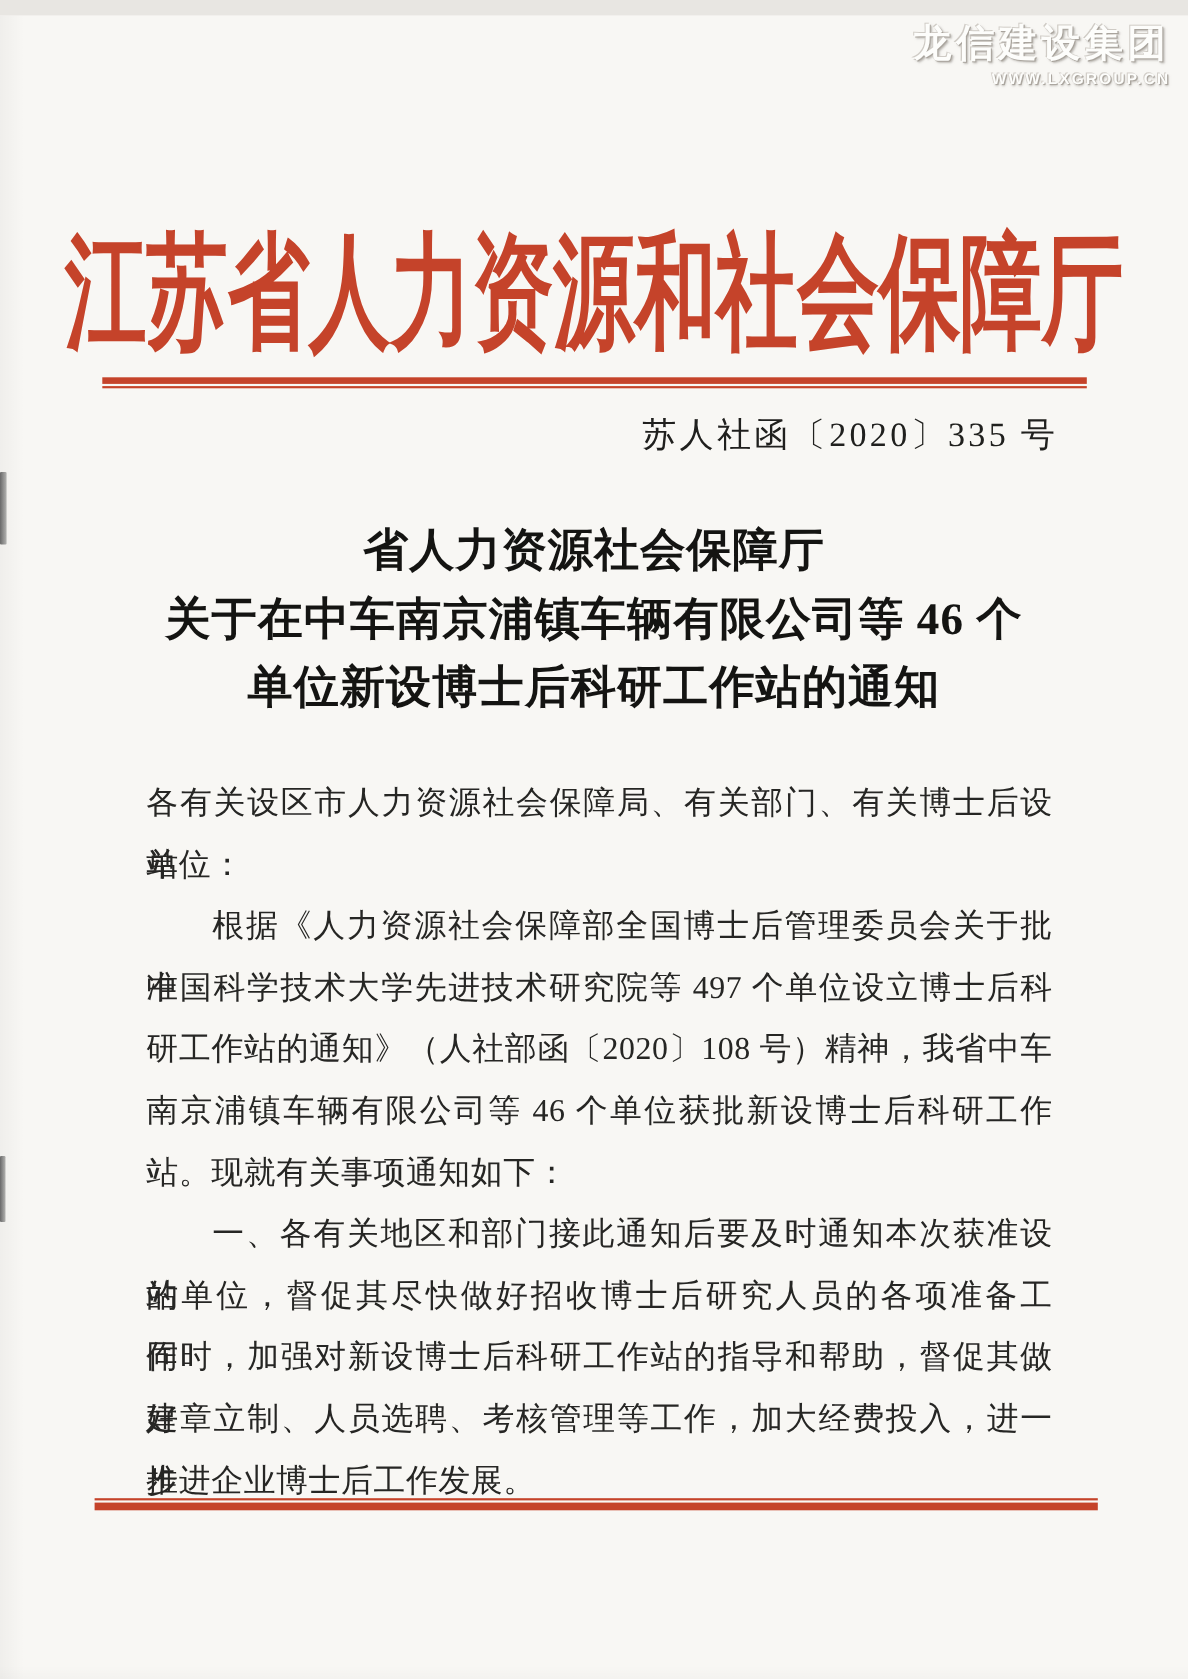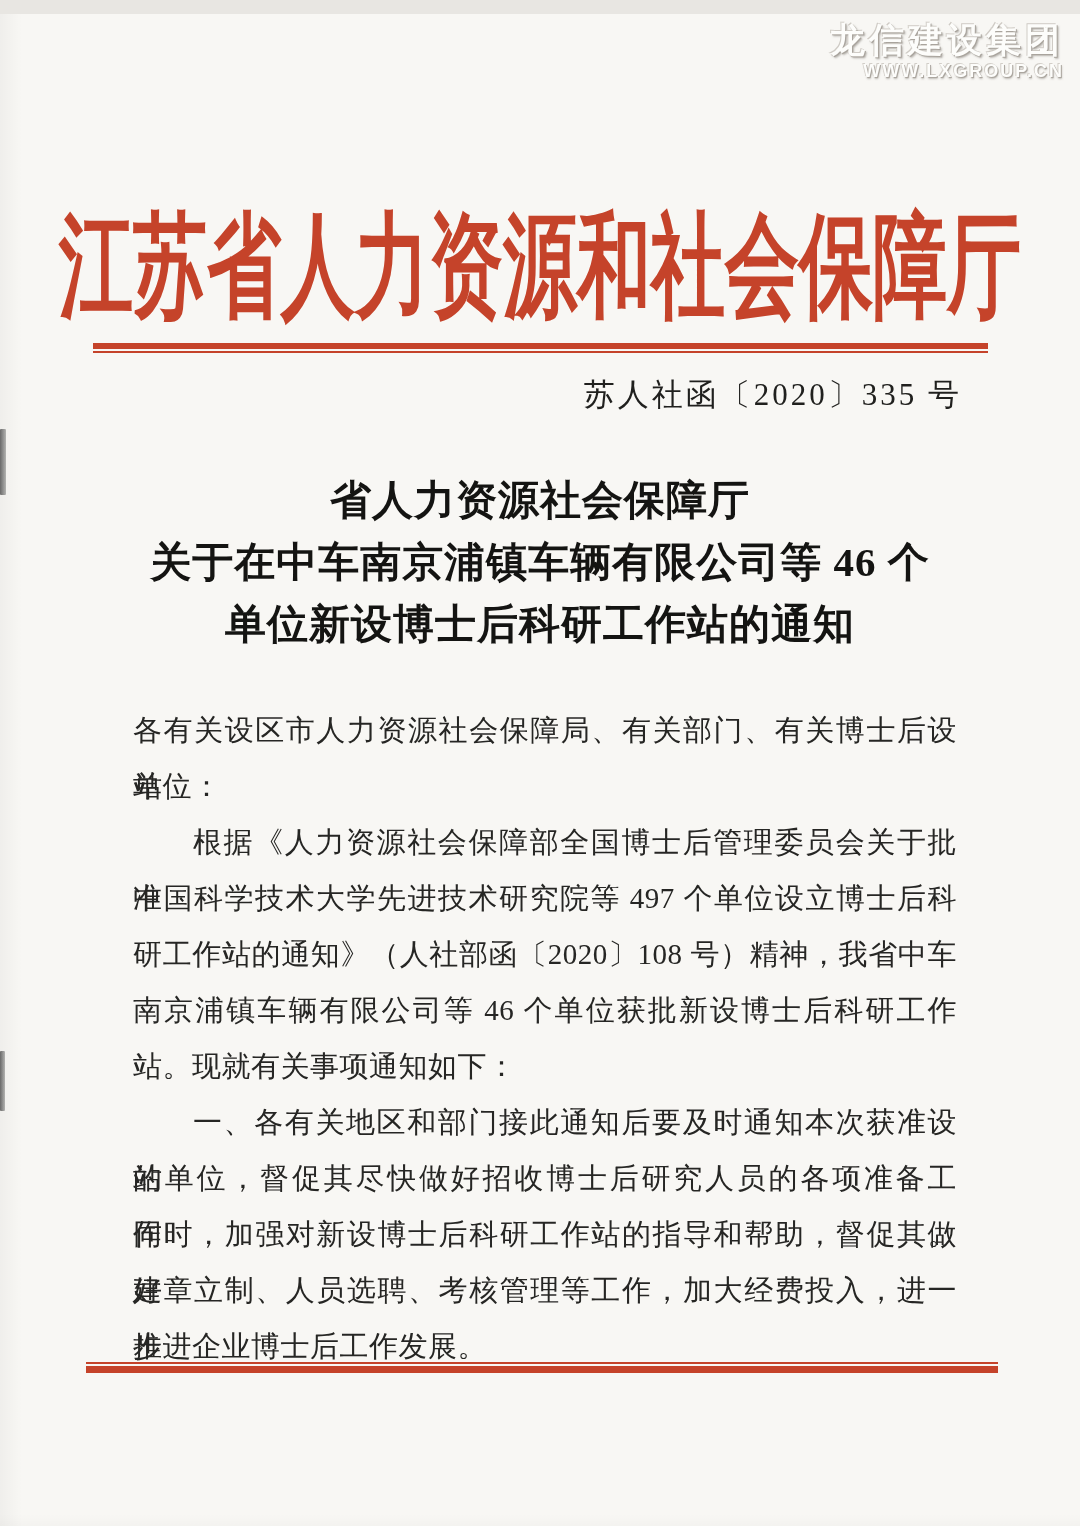--- a/index.html
+++ b/index.html
@@ -41,21 +41,21 @@
   .watermark .company {
     font-size: 35px;
     letter-spacing: 4px;
     line-height: 40px;
     text-shadow:
       1px 1px 0 #a9a49d,
       -1px -1px 0 #cfcbc5,
       2px 2px 2px rgba(130,124,116,0.55);
   }
   .watermark .site {
-    font-size: 18px;
+    font-size: 14px;
     letter-spacing: 2px;
     line-height: 22px;
     text-shadow:
       1px 1px 0 #aba69f,
       -1px -1px 0 #d2cec8,
       1px 2px 2px rgba(130,124,116,0.5);
   }
 
   
   .agency-row {

